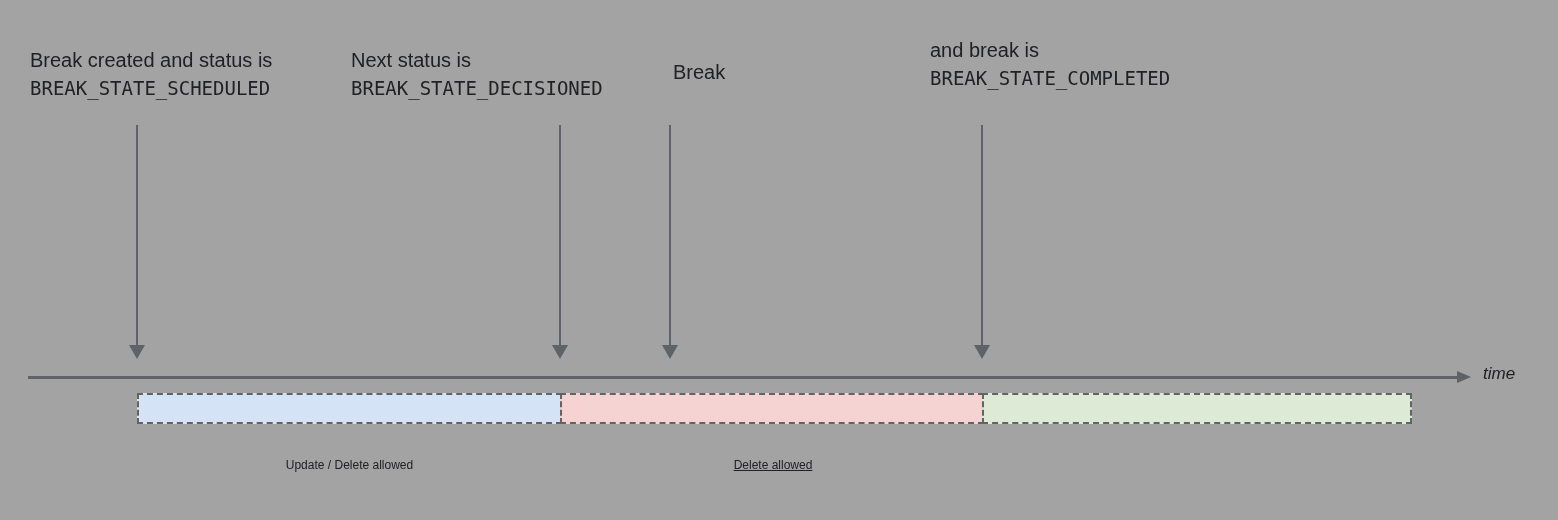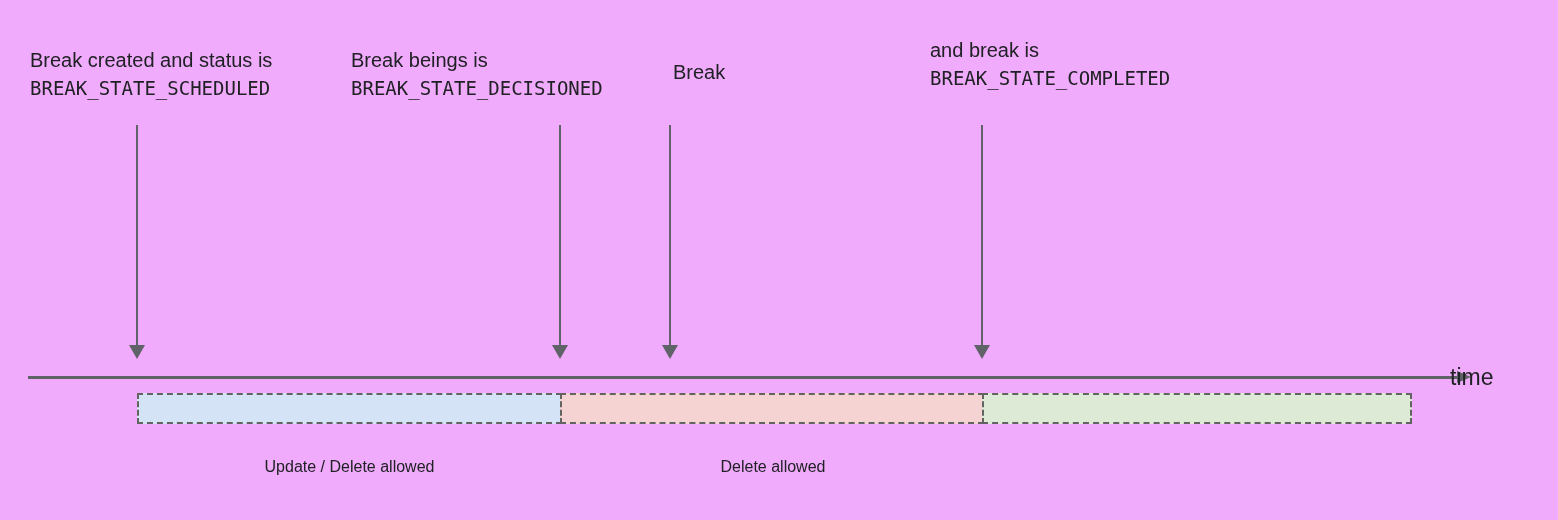--- a/index.html
+++ b/index.html
@@ -1,20 +1,20 @@
 <!DOCTYPE html>
 <html><head>
 <meta charset="utf-8">
 <style>
   html, body { margin: 0; padding: 0; background: #ffffff; }
   .canvas {
     position: relative;
     width: 1558px;
     height: 520px;
-    background: #f0abfc;
+    background: #a3a3a3;
     font-family: "Liberation Sans", sans-serif;
     color: #202124;
     overflow: hidden;
   }
   
   .ann {
     position: absolute;
     font-size: 20px;
     line-height: 28px;
     white-space: nowrap;
@@ -51,22 +51,23 @@
   .timeline-head {
     position: absolute;
     left: 1457px; top: 371px;
     width: 0; height: 0;
     border-top: 6px solid transparent;
     border-bottom: 6px solid transparent;
     border-left: 14px solid #5f6368;
   }
   .timeline-label {
     position: absolute;
-    left: 1450px; top: 364px;
-    font-size: 23px;
+    left: 1483px; top: 364px;
+    font-size: 17px;
+    font-style: italic;
   }
   
   .bars {
     position: absolute;
     left: 137px; top: 393px;
     display: flex;
   }
   .seg {
     height: 31px;
     box-sizing: border-box;
@@ -74,39 +75,39 @@
   }
   .seg + .seg { margin-left: -2px; }
   .seg-1 { width: 425px; }
   .seg-2 { width: 424px; }
   .seg-3 { width: 430px; }
   
   .labels {
     position: absolute;
     left: 137px; top: 458px;
     display: flex;
-    font-size: 16px;
+    font-size: 12px;
   }
   .labels .seg-label { text-align: center; }
   .lab-1 { width: 425px; }
-  .lab-2 { width: 422px; }
+  .lab-2 { width: 422px; text-decoration: underline; }
   .lab-3 { width: 430px; }
 </style>
 </head>
 <body>
 
 <div class="canvas">
 
   <div class="ann" style="left:30px; top:46px">
     <div class="ann-line">Break created and status is</div>
     <div class="ann-code">BREAK_STATE_SCHEDULED</div>
   </div>
 
   <div class="ann" style="left:351px; top:46px">
-    <div class="ann-line">Break beings is</div>
+    <div class="ann-line">Next status is</div>
     <div class="ann-code">BREAK_STATE_DECISIONED</div>
   </div>
 
   <div class="ann" style="left:673px; top:58px">
     <div class="ann-line">Break</div>
   </div>
 
   <div class="ann" style="left:930px; top:36px">
     <div class="ann-line">and break is</div>
     <div class="ann-code">BREAK_STATE_COMPLETED</div>

